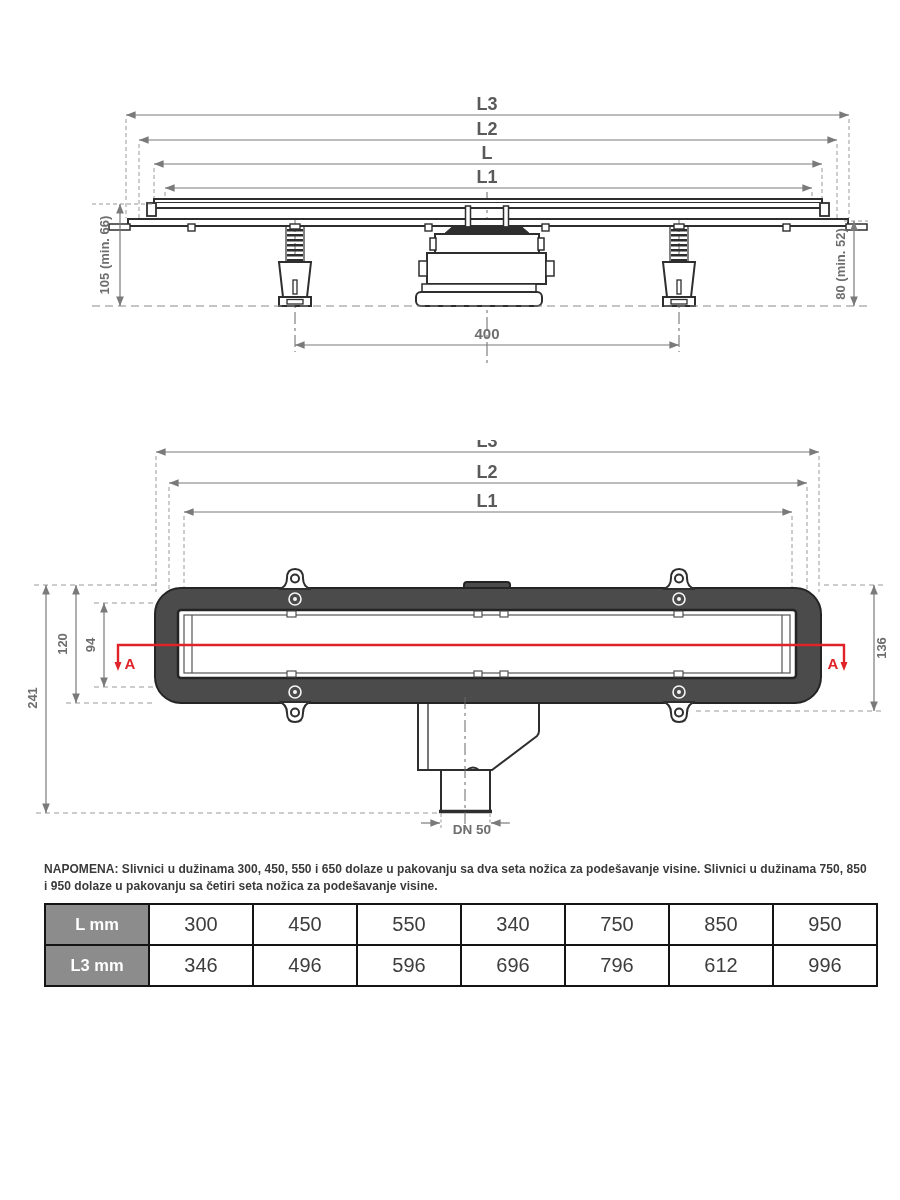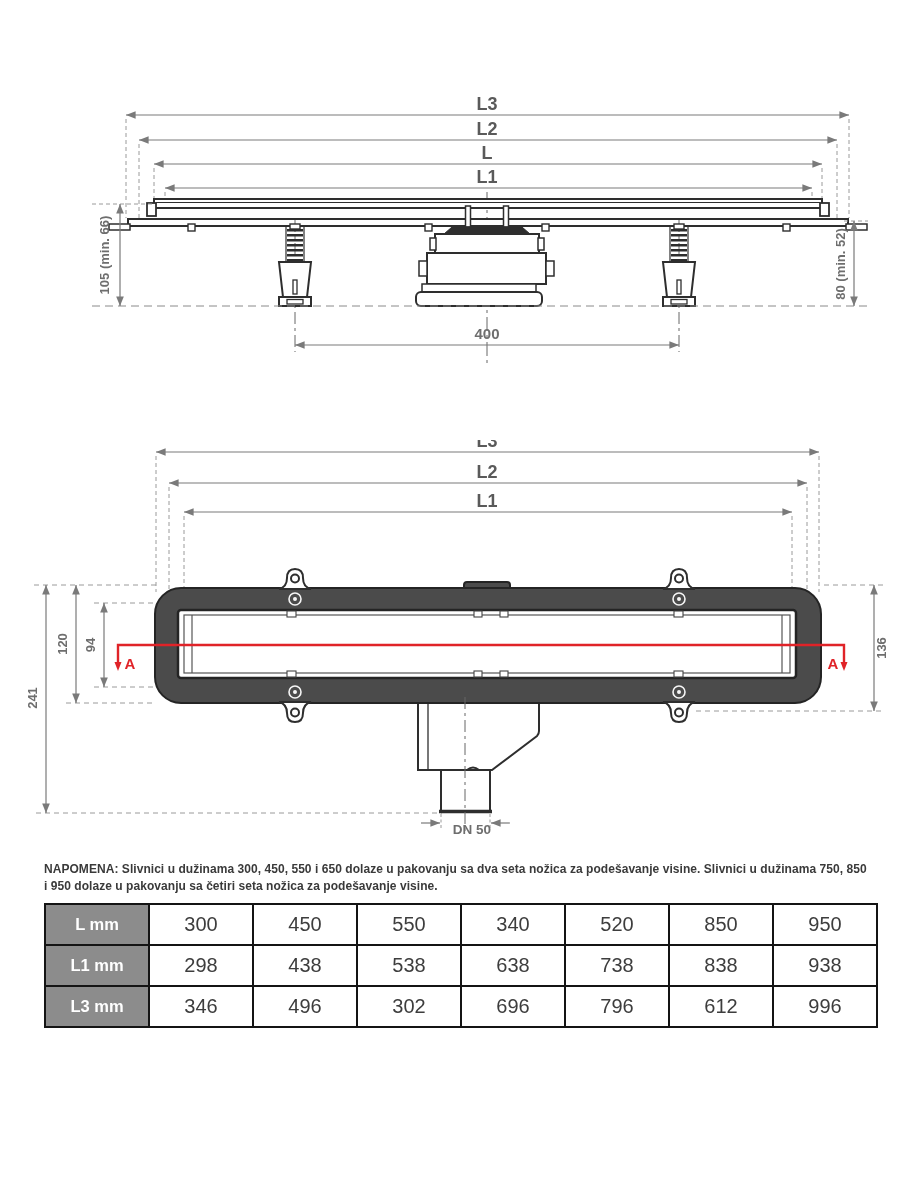--- a/index.html
+++ b/index.html
@@ -244,39 +244,29 @@
   <p class="note"><span>NAPOMENA:</span><span> Slivnici u dužinama 300, 450, 550 i 650 dolaze u pakovanju sa dva seta nožica za podešavanje visine. Slivnici u dužinama 750, 850 i 950 dolaze u pakovanju sa četiri seta nožica za podešavanje visine.</span></p>
 
   <table class="dims-table">
     <tbody>
         <tr>
       <th>L mm</th>
       <td>300</td>
       <td>450</td>
       <td>550</td>
       <td>340</td>
-      <td>520</td>
+      <td>750</td>
       <td>850</td>
       <td>950</td>
-    </tr>
-    <tr>
-      <th>L1 mm</th>
-      <td>298</td>
-      <td>438</td>
-      <td>538</td>
-      <td>638</td>
-      <td>738</td>
-      <td>838</td>
-      <td>938</td>
     </tr>
     <tr>
       <th>L3 mm</th>
       <td>346</td>
       <td>496</td>
-      <td>302</td>
+      <td>596</td>
       <td>696</td>
       <td>796</td>
       <td>612</td>
       <td>996</td>
     </tr>
   </tbody>
     </table>
 
   <div class="logo">
     <svg width="58" height="62" viewBox="0 0 60 64">

